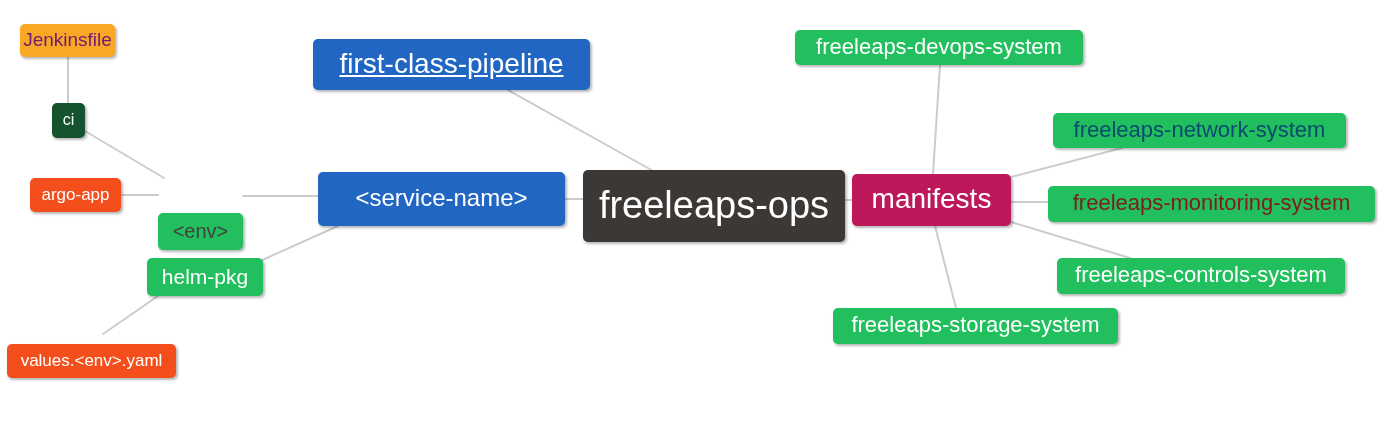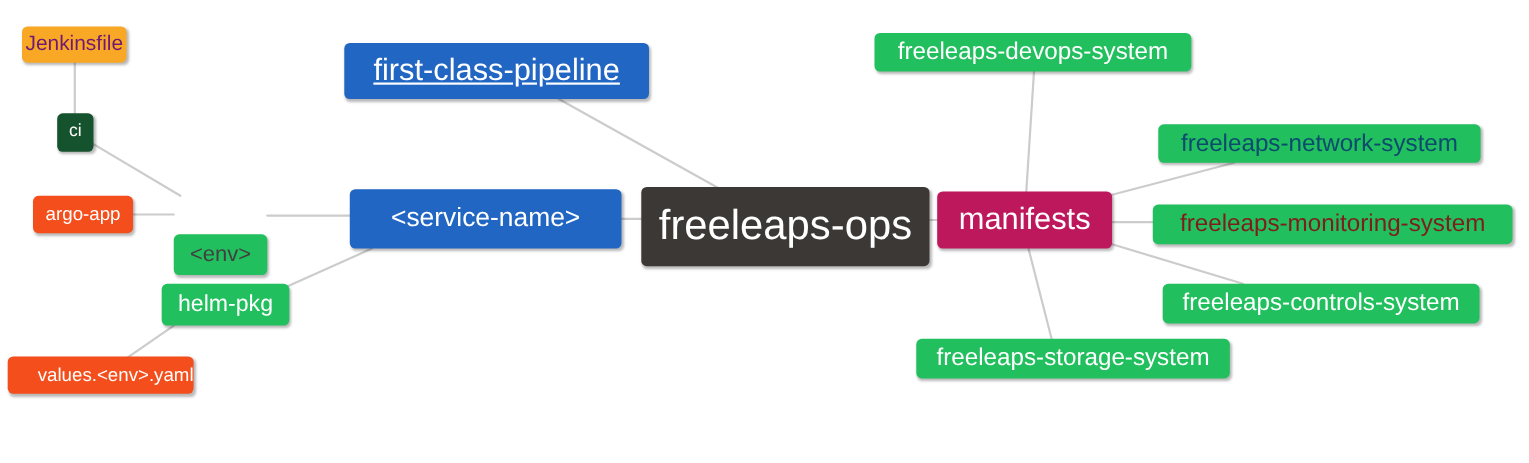--- a/index.html
+++ b/index.html
@@ -70,21 +70,21 @@
     </div>
     <div class="node" style="left: 30px; top: 178px; width: 91px; height: 34px; font-size: 17px; background: rgb(244, 78, 28); color: rgb(255, 255, 255);">
       <span>argo-app</span>
     </div>
     <div class="node" style="left: 158px; top: 177px; width: 85px; height: 37px; font-size: 20px; background: rgb(33, 191, 93); color: #404040; margin-top: 36px;">
       <span>&lt;env&gt;</span>
     </div>
     <div class="node" style="left: 147px; top: 258px; width: 116px; height: 38px; font-size: 21px; background: rgb(33, 191, 93); color: rgb(255, 255, 255);">
       <span>helm-pkg</span>
     </div>
-    <div class="node" style="left: 7px; top: 324px; width: 169px; height: 34px; font-size: 17px; background: rgb(244, 78, 28); color: rgb(255, 255, 255); justify-content: flex-end;">
+    <div class="node" style="left: 7px; top: 344px; width: 169px; height: 34px; font-size: 17px; background: rgb(244, 78, 28); color: rgb(255, 255, 255);">
       <span>values.&lt;env&gt;.yaml</span>
     </div>
     <div class="node" style="left: 313px; top: 39px; width: 277px; height: 51px; font-size: 28px; background: rgb(33, 102, 194); color: rgb(255, 255, 255); text-decoration: underline;">
       <span>first-class-pipeline</span>
     </div>
     <div class="node" style="left: 318px; top: 172px; width: 247px; height: 54px; font-size: 24px; background: rgb(33, 102, 194); color: rgb(255, 255, 255);">
       <span>&lt;service-name&gt;</span>
     </div>
     <div class="node" style="left: 583px; top: 170px; width: 262px; height: 72px; font-size: 38px; background: rgb(60, 56, 54); color: rgb(255, 255, 255);">
       <span>freeleaps-ops</span>

